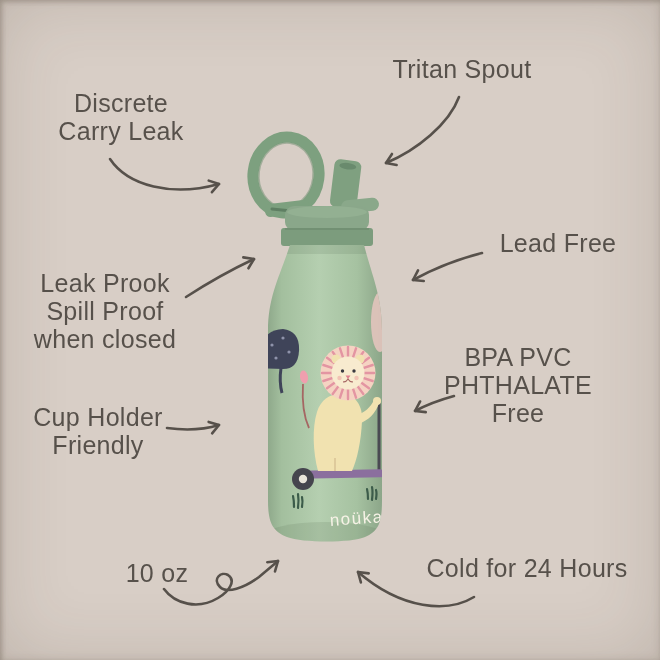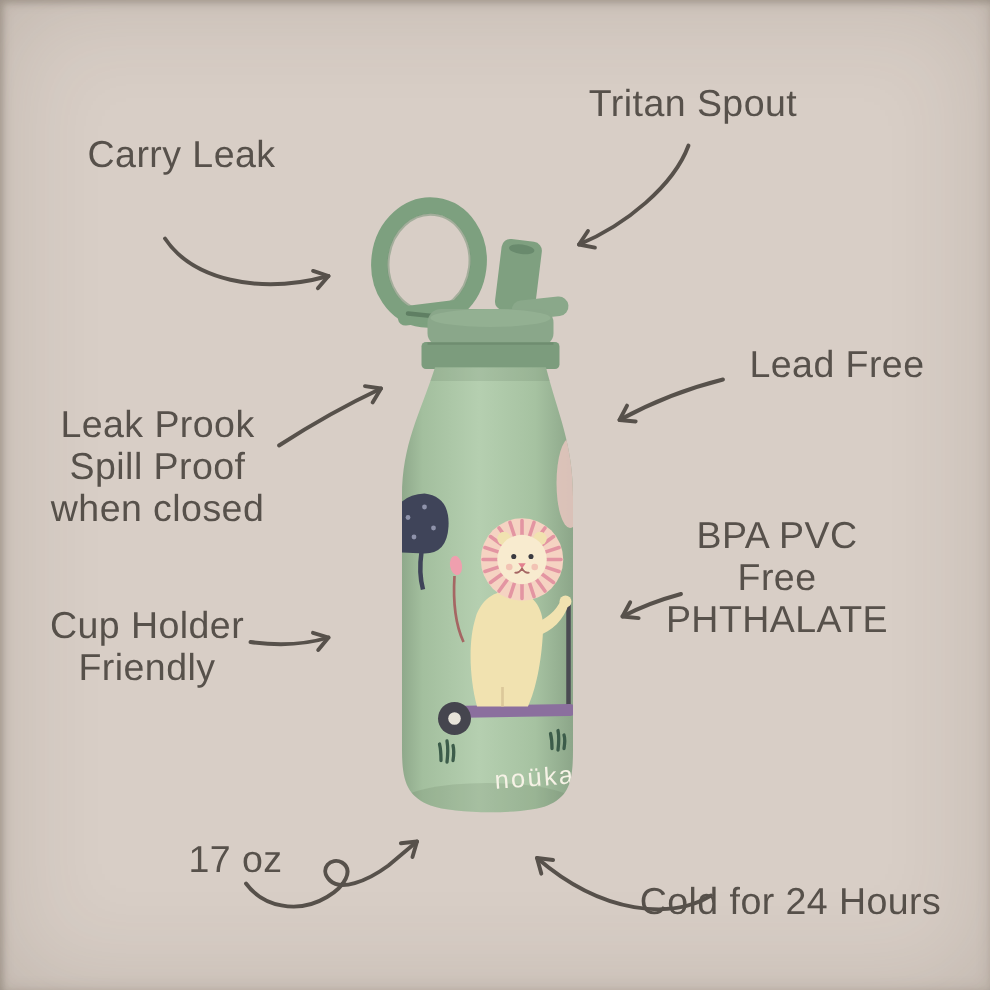--- a/index.html
+++ b/index.html
@@ -13,21 +13,21 @@
   .art{position:absolute;left:0;top:0;width:660px;height:660px;}
   .callout{
     position:absolute;
     width:220px;
     text-align:center;
     color:#57514b;
     font-size:25px;
     line-height:28px;
     letter-spacing:.3px;
   }
-  .callout.wide{width:260px;margin-top:33px;}
+  .callout.wide{width:260px;}
   .callout .line{display:block;}
   .vignette{
     position:absolute;inset:0;
     pointer-events:none;
     box-shadow:
       inset 0 0 70px rgba(70,55,42,.16),
       inset 0 0 10px rgba(70,55,42,.14),
       inset 2px 2px 4px rgba(70,55,42,.22);
   }
 </style>
@@ -143,20 +143,21 @@
       <path d="M482,253 Q446,262 413,280" marker-end="url(#ah)"></path>
       <path d="M186,297 Q220,275 254,259" marker-end="url(#ah)"></path>
       <path d="M167,428 Q196,432 219,425" marker-end="url(#ah)"></path>
       <path d="M454,396 Q432,402 415,411" marker-end="url(#ah)"></path>
       <path d="M164,589 C175,604 198,610 218,598 C230,591 236,580 228,575 C221,571 212,579 220,587 C227,594 244,588 259,577 L278,561" marker-end="url(#ah)"></path>
       <path d="M474,597 C448,613 402,610 358,572" marker-end="url(#ah)"></path>
     </g>
   </svg>
 
   <div class="callout" style="left:11px;top:89px">
+    <span class="line">Discrete</span>
     <span class="line">Carry Leak</span>
   </div>
 
   <div class="callout" style="left:352px;top:55px">
     <span class="line">Tritan Spout</span>
   </div>
 
   <div class="callout" style="left:448px;top:229px">
     <span class="line">Lead Free</span>
   </div>
@@ -167,26 +168,26 @@
     <span class="line">when closed</span>
   </div>
 
   <div class="callout" style="left:-12px;top:403px">
     <span class="line">Cup Holder</span>
     <span class="line">Friendly</span>
   </div>
 
   <div class="callout" style="left:408px;top:343px">
     <span class="line">BPA PVC</span>
+    <span class="line">PHTHALATE</span>
     <span class="line">Free</span>
-    <span class="line">PHTHALATE</span>
   </div>
 
   <div class="callout" style="left:47px;top:559px">
-    <span class="line">17 oz</span>
+    <span class="line">10 oz</span>
   </div>
 
   <div class="callout wide" style="left:397px;top:554px">
     <span class="line">Cold for 24 Hours</span>
   </div>
 
   <div class="vignette"></div>
 </div>
 
 </body></html>

